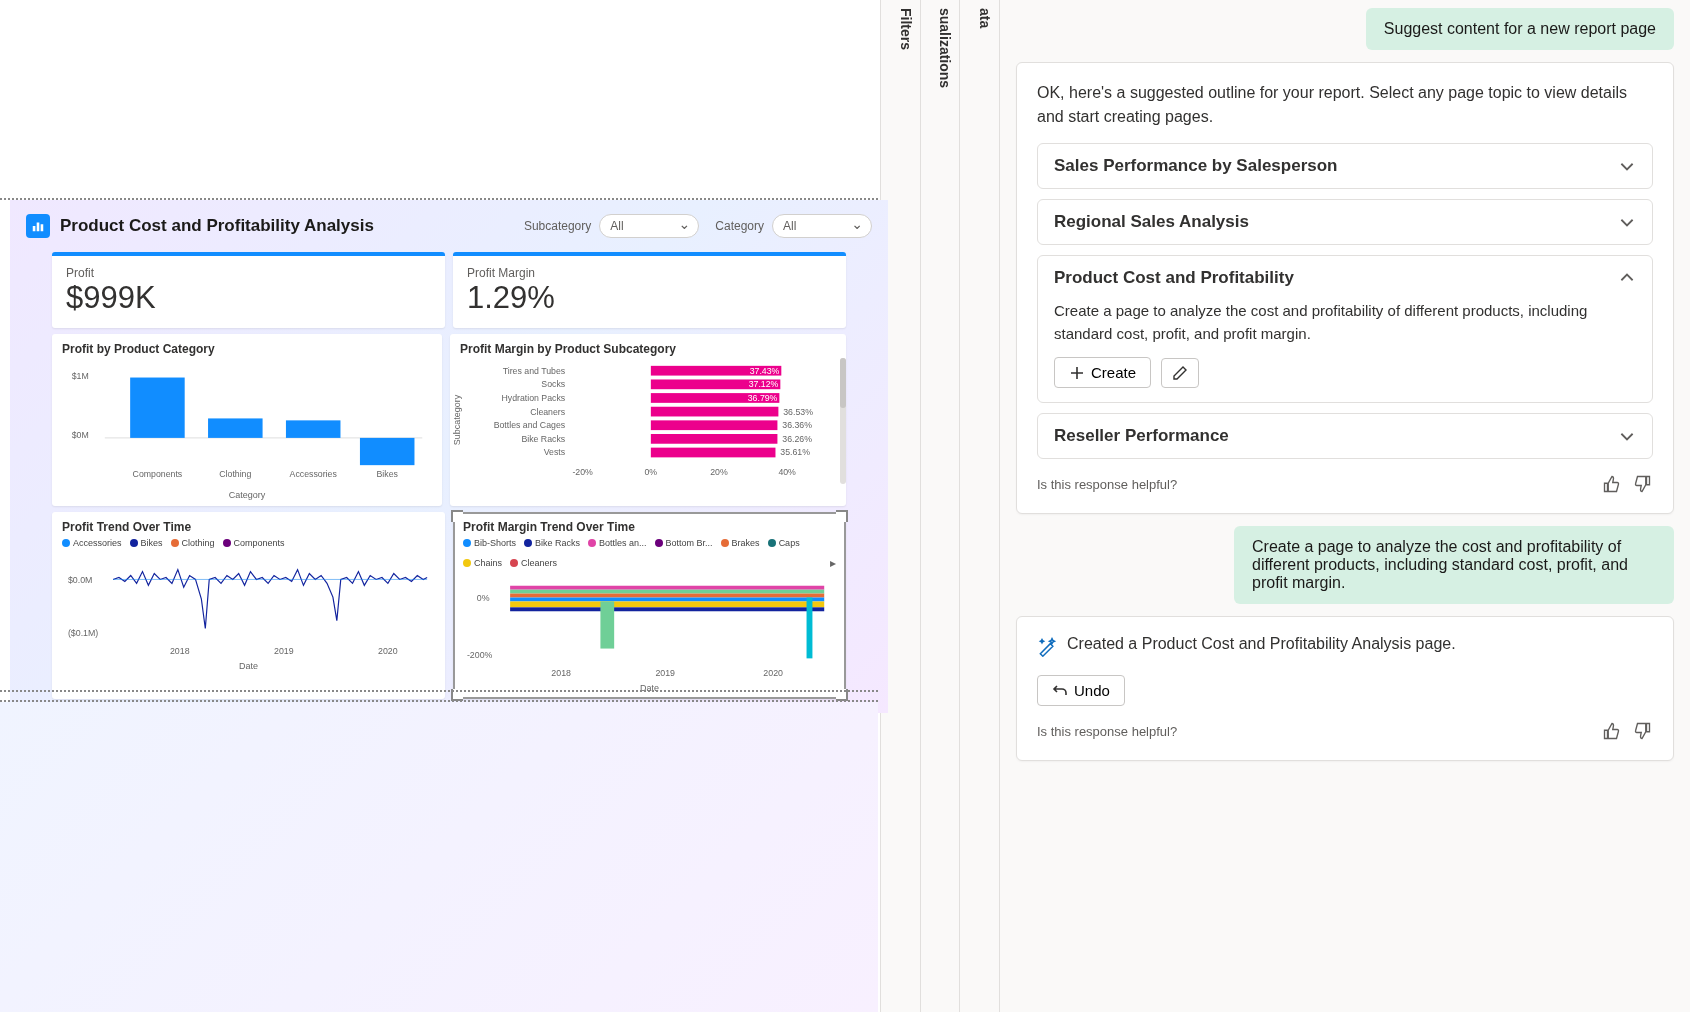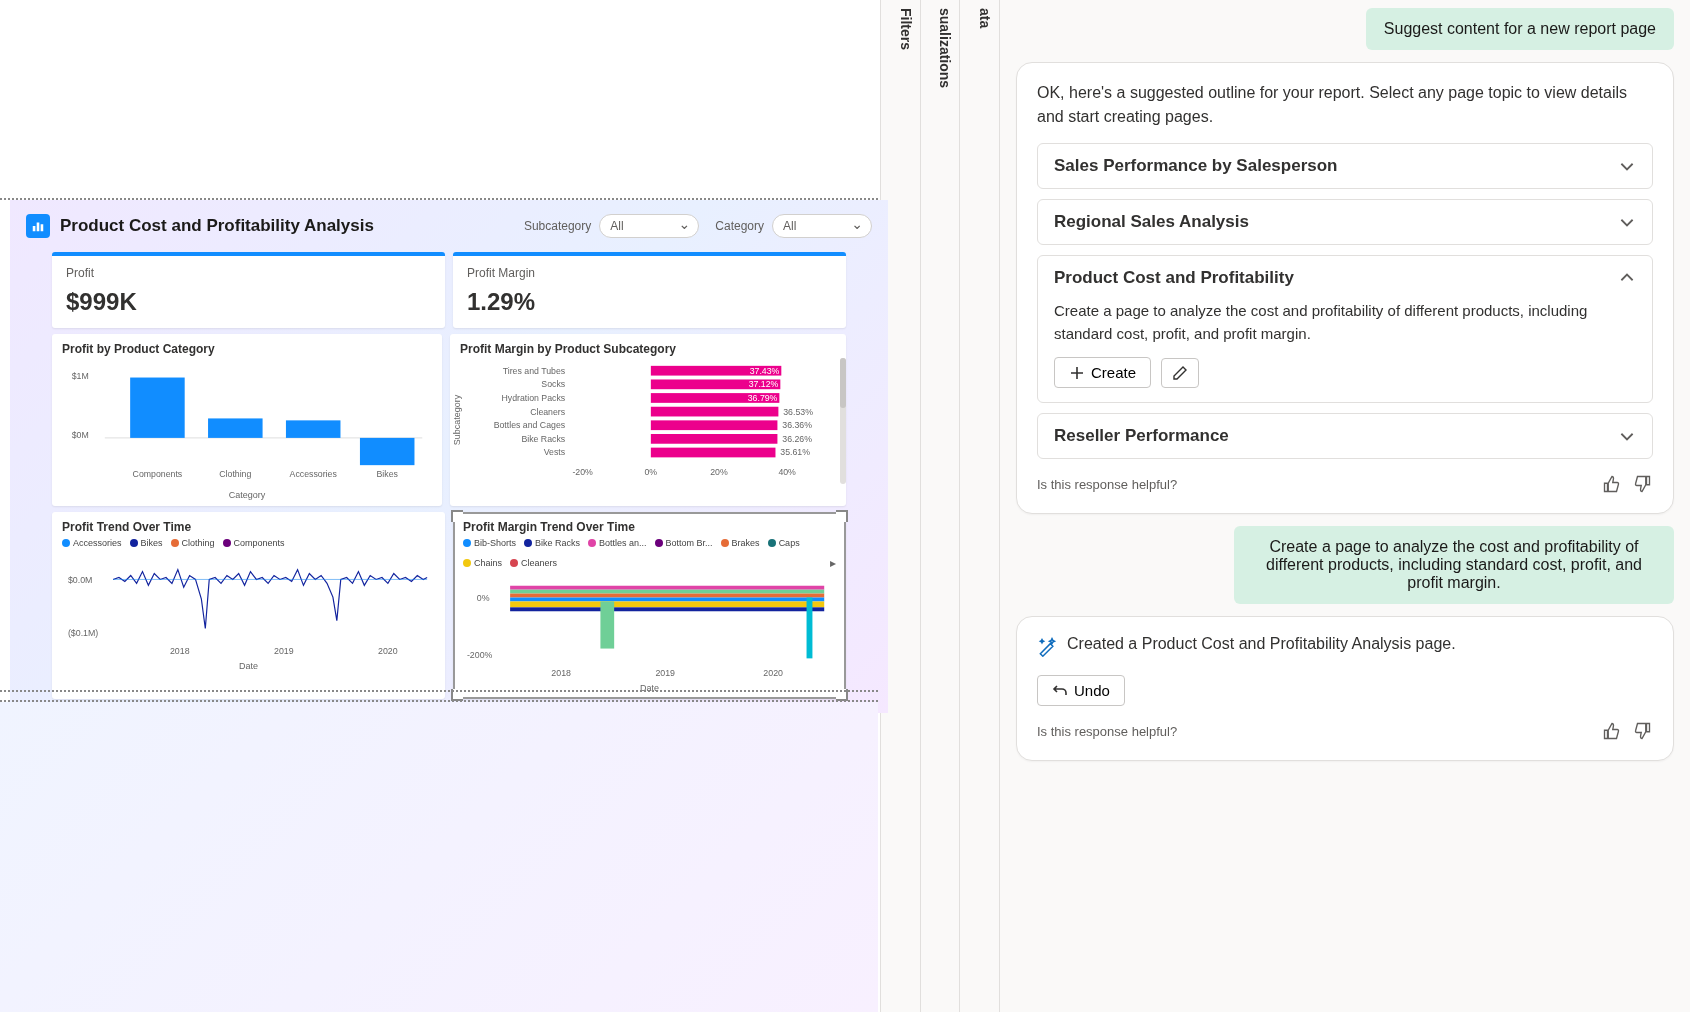--- a/index.html
+++ b/index.html
@@ -67,21 +67,21 @@
 .cards-row { display: flex; gap: 8px; margin: 4px 34px 6px 34px; }
 .kpi-card {
   flex: 1;
   background: #fff;
   border-top: 4px solid #118dff;
   border-radius: 3px;
   padding: 10px 14px 12px 14px;
   box-shadow: 0 1px 2px rgba(0,0,0,0.08);
 }
 .kpi-label { font-size: 12px; color:#605e5c; }
-.kpi-value { font-size: 24px; font-weight: 700; margin-top: 8px; }
+.kpi-value { font-size: 31px; font-weight: 400; margin-top: 0; }
 .viz-row { display:flex; gap:8px; margin: 0 34px 6px 34px; }
 .viz-card {
   flex:1;
   background:#fff;
   border-radius:3px;
   padding:8px 10px 6px 10px;
   box-shadow: 0 1px 2px rgba(0,0,0,0.08);
   position:relative;
 }
 .viz-card.selected { outline: 2px solid #999; outline-offset: -2px;}
@@ -127,26 +127,25 @@
   gap: 12px;
 }
 .user-msg {
   align-self: flex-end;
   background: #d6f0e3;
   padding: 12px 18px;
   border-radius: 6px;
   max-width: 420px;
   font-size: 16px;
   color:#1b1a19;
-  text-align:center;
 }
 .assistant-card {
   background:#fff;
   border:1px solid #e1dfdd;
-  border-radius:16px;
+  border-radius:6px;
   padding: 18px 20px;
   box-shadow: 0 1px 2px rgba(0,0,0,0.04);
 }
 .assistant-intro { font-size: 16px; color:#323130; margin-bottom: 14px; line-height:1.5;}
 .topic {
   border:1px solid #e1dfdd;
   border-radius:6px;
   margin-bottom:10px;
 }
 .topic-header {

